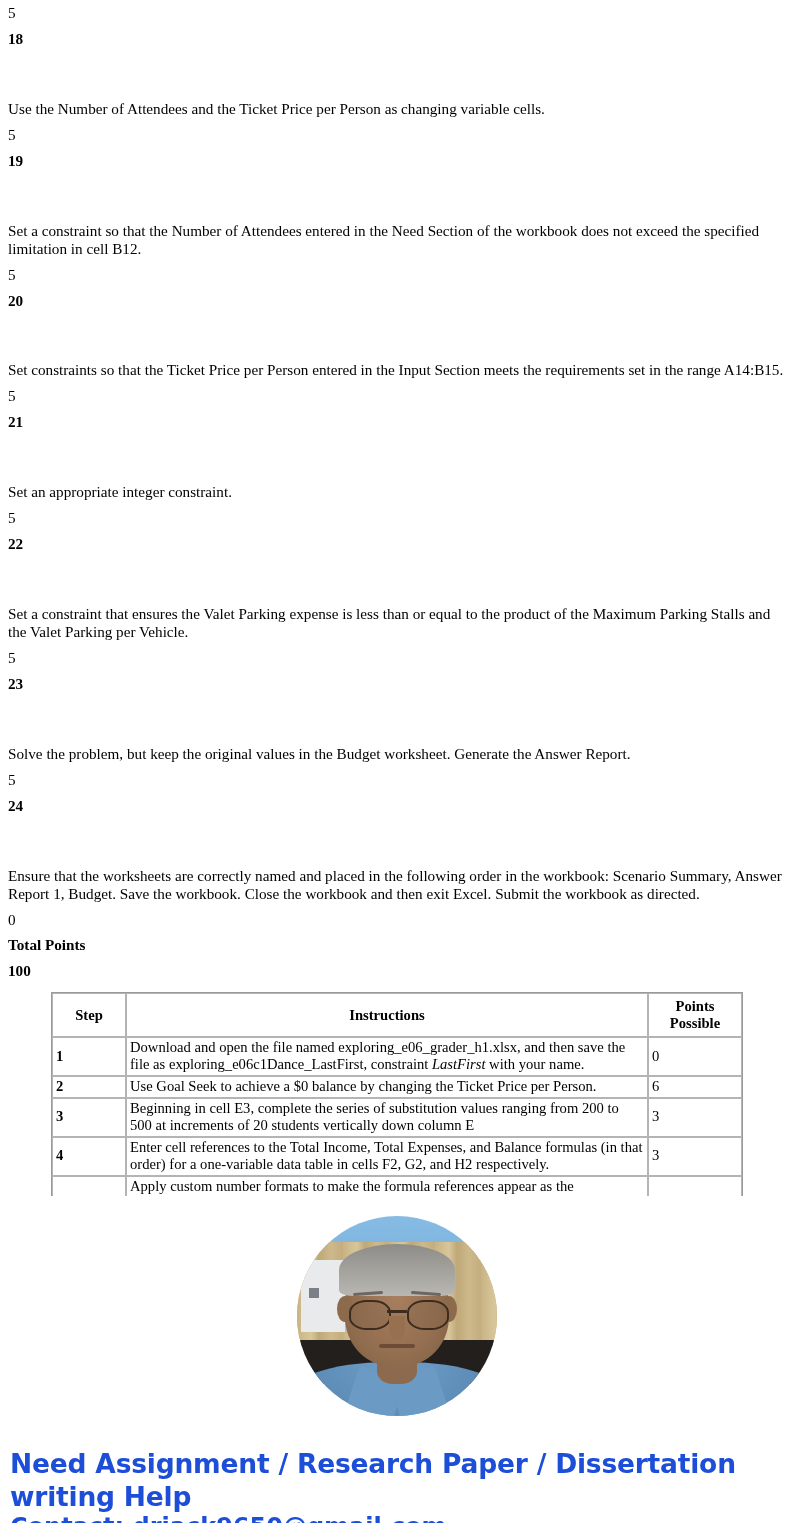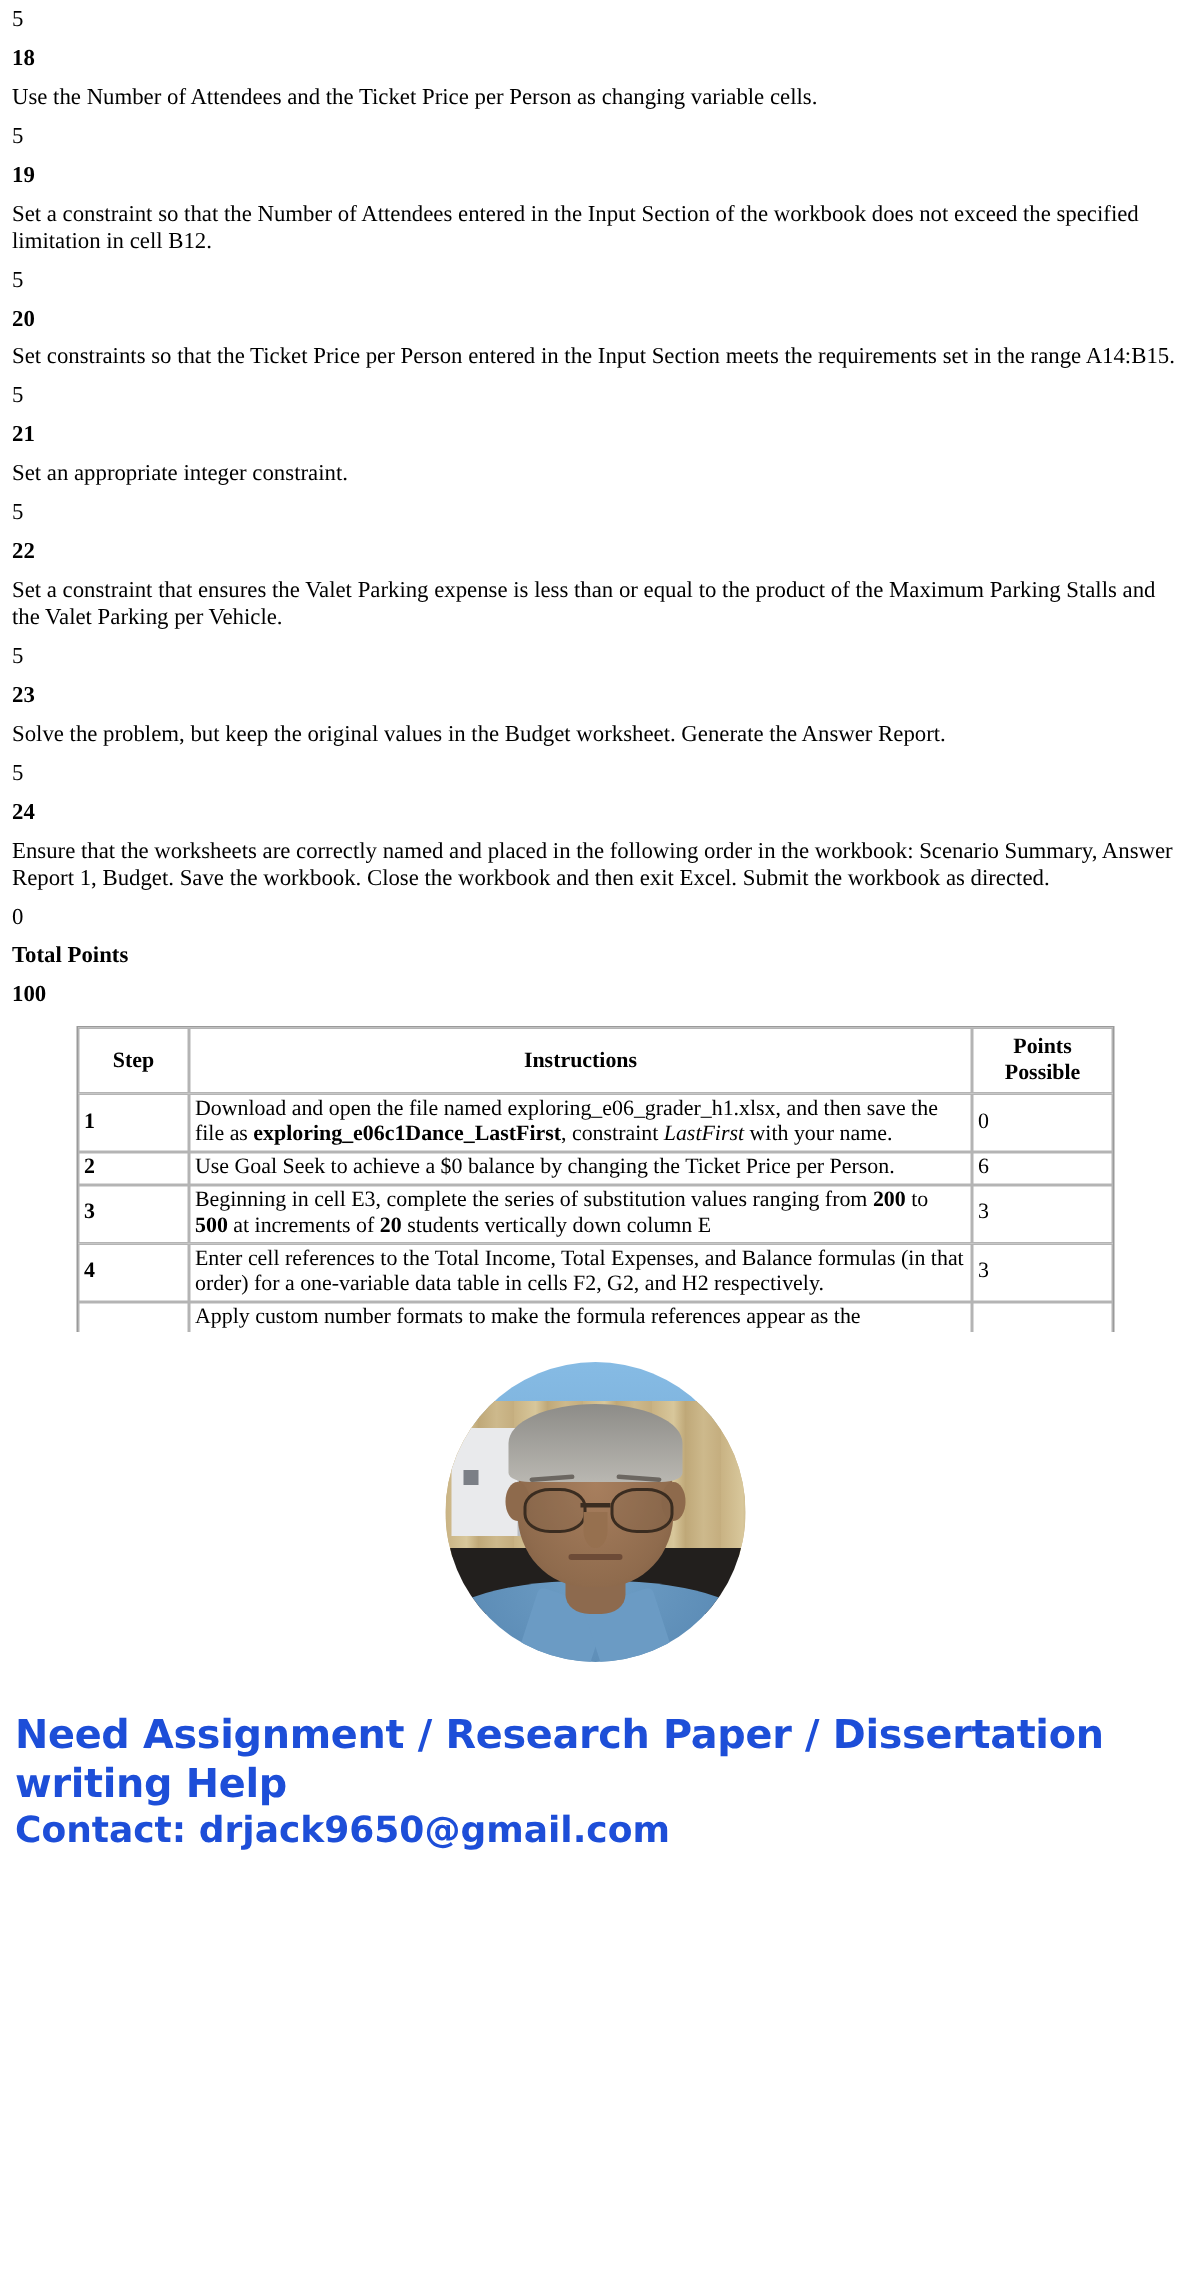--- a/index.html
+++ b/index.html
@@ -33,20 +33,21 @@
   .flow p.points {
     font-size: 15.2px;
     font-weight: normal;
   }
   .flow p.stepnum {
     font-weight: bold;
     font-size: 15.2px;
   }
   .flow p.instr {
     font-size: 15.2px;
+    margin-top: 44px;
   }
   .flow p.totlabel {
     font-weight: bold;
     font-size: 15.2px;
   }
   .flow p.totval {
     font-weight: bold;
     font-size: 15.2px;
   }
 
@@ -82,21 +83,21 @@
     vertical-align: middle;
     padding: 4px 3px;
   }
   table.grader td.step {
     font-weight: bold;
   }
   col.c-step   { width: 74px; }
   col.c-instr  { width: 522px; }
   col.c-points { width: 94px; }
 
-  b, strong { font-weight: bold; }
+  b, strong { font-weight: normal; }
   i, em { font-style: italic; }
 
   
   .avatar-zone {
     text-align: center;
     padding-top: 20px;
   }
   .avatar {
     width: 200px;
     height: 200px;
@@ -219,21 +220,21 @@
 <body>
 
 <div class="page">
 
   <div class="flow" id="steps-flow">
       <p class="points">5</p>
       <p class="stepnum">18</p>
       <p class="instr">Use the Number of Attendees and the Ticket Price per Person as changing variable cells.</p>
       <p class="points">5</p>
       <p class="stepnum">19</p>
-      <p class="instr">Set a constraint so that the Number of Attendees entered in the Input Section of the workbook does not exceed the specified limitation in cell B12.</p>
+      <p class="instr">Set a constraint so that the Number of Attendees entered in the Need Section of the workbook does not exceed the specified limitation in cell B12.</p>
       <p class="points">5</p>
       <p class="stepnum">20</p>
       <p class="instr">Set constraints so that the Ticket Price per Person entered in the Input Section meets the requirements set in the range A14:B15.</p>
       <p class="points">5</p>
       <p class="stepnum">21</p>
       <p class="instr">Set an appropriate integer constraint.</p>
       <p class="points">5</p>
       <p class="stepnum">22</p>
       <p class="instr">Set a constraint that ensures the Valet Parking expense is less than or equal to the product of the Maximum Parking Stalls and the Valet Parking per Vehicle.</p>
       <p class="points">5</p>

